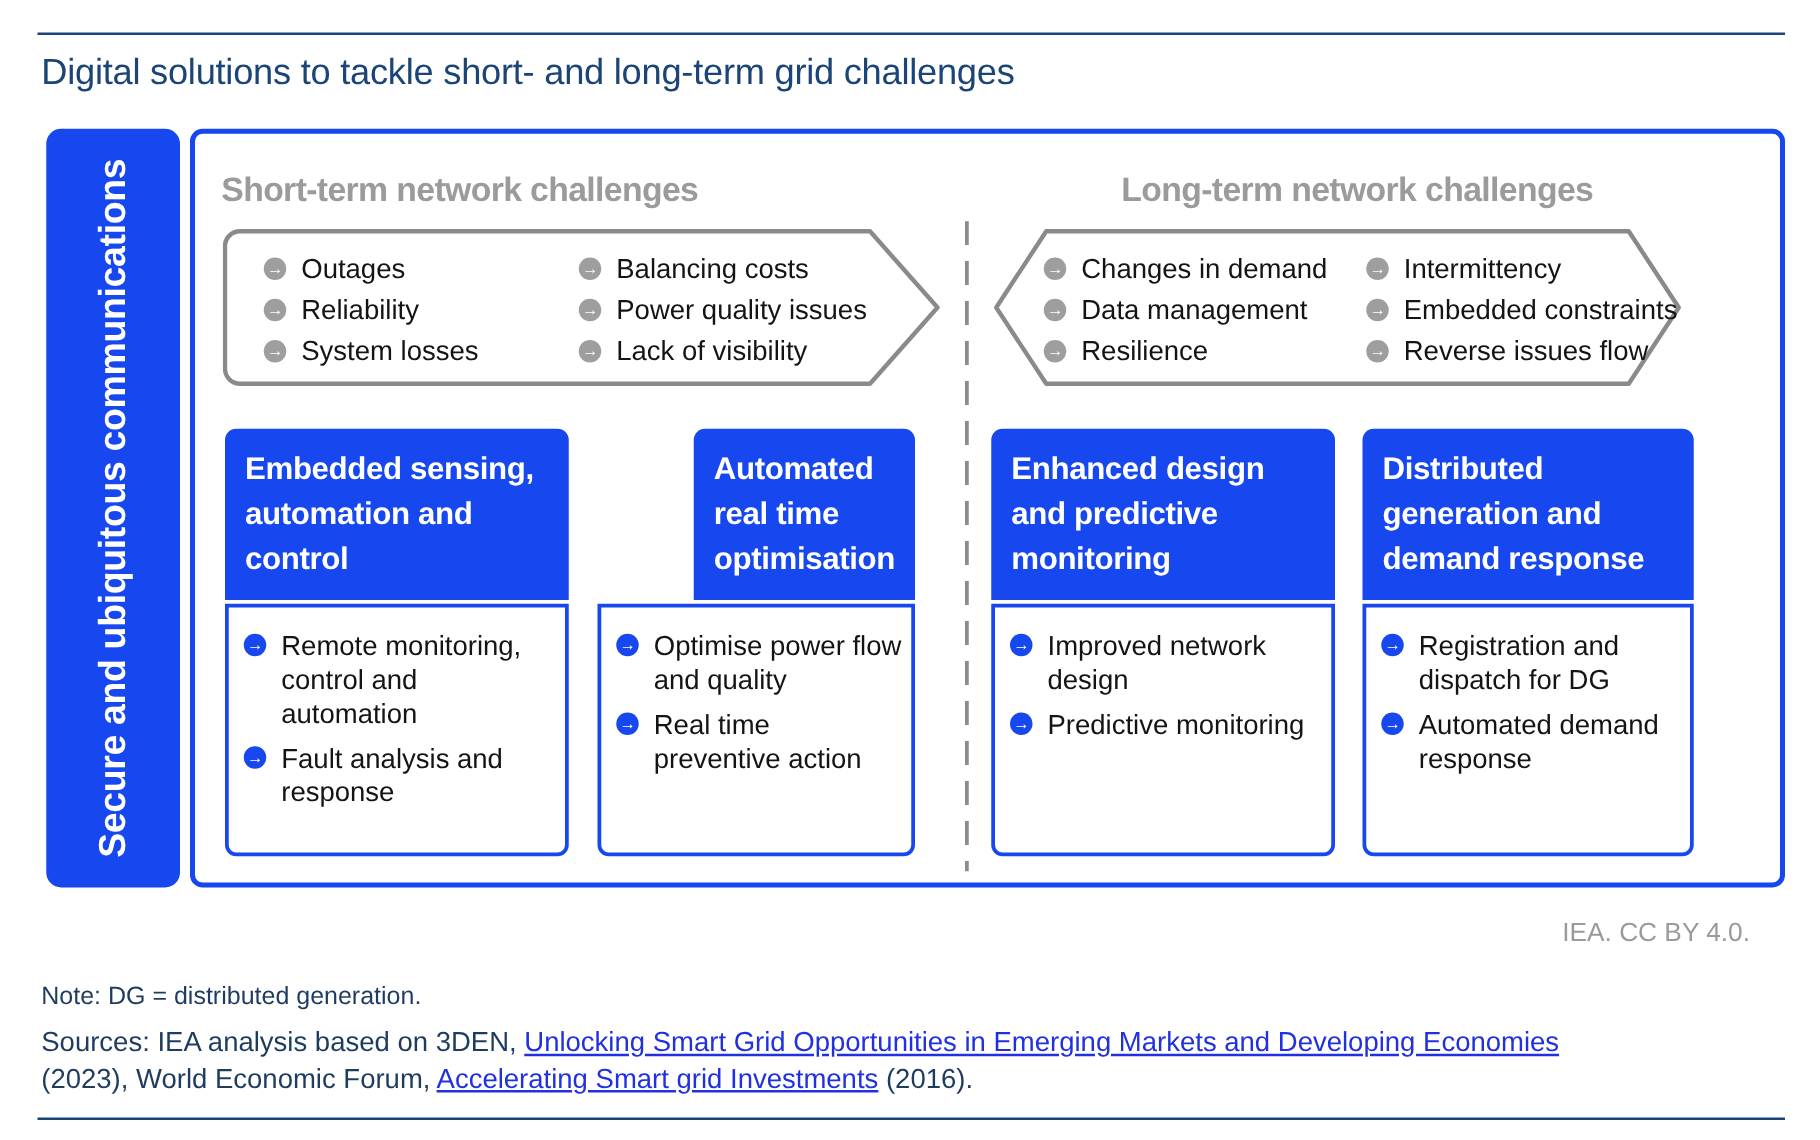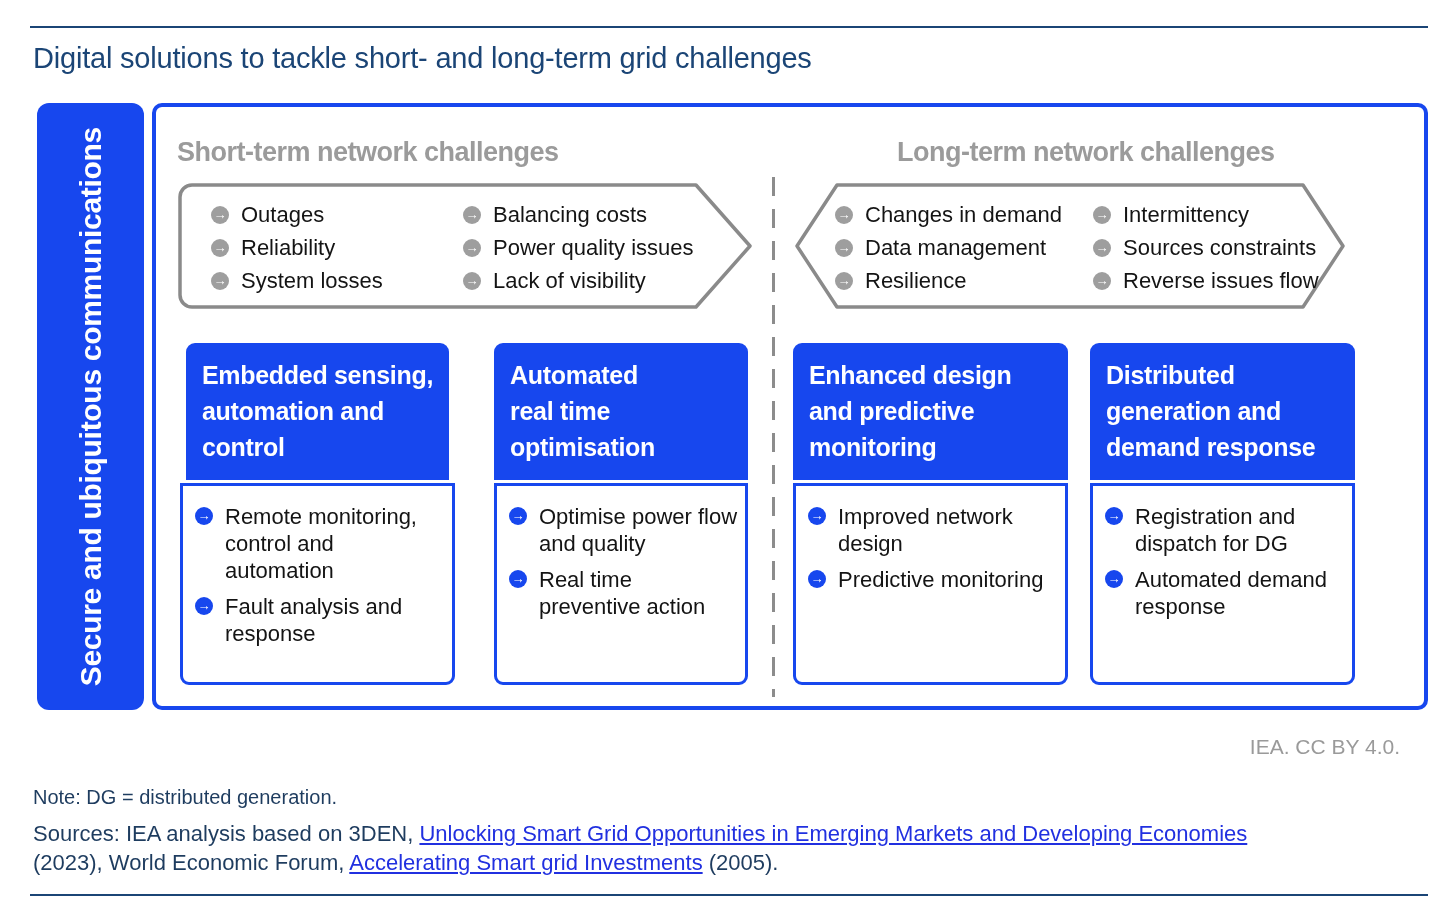--- a/index.html
+++ b/index.html
@@ -76,22 +76,22 @@
   .divider-dashed {
     position: absolute; left: 616px; top: 70px; width: 3px; height: 520px;
     background: repeating-linear-gradient(to bottom,
       #8c8c8c 0 19px, transparent 19px 32px);
   }
   
   .card {
     position: absolute; top: 236px; height: 342px;
     display: flex; flex-direction: column;
   }
-  .card1 { left: 24px;  width: 275px; align-items: center; }
-  .card2 { left: 338px; width: 254px; }
+  .card1 { left: 24px;  width: 275px; }
+  .card2 { left: 322px; width: 254px; align-items: flex-end; }
   .card3 { left: 637px; width: 275px; }
   .card4 { left: 934px; width: 265px; }
   .card-header {
     background: #1747ee; border-radius: 9px 9px 0 0;
     height: 137px; padding: 14px 16px; margin-bottom: 3px;
     color: #ffffff; font-weight: bold; font-size: 25px; line-height: 36px;
     letter-spacing: -0.3px;
   }
   .card-header span { display: block; }
   .card-body {
@@ -192,21 +192,21 @@
               <span>Resilience</span>
             </li>
         </ul>
         <ul class="challenge-col col-b">
           <li>
               <span class="bullet bullet-gray">→</span>
               <span>Intermittency</span>
             </li>
           <li>
               <span class="bullet bullet-gray">→</span>
-              <span>Sources constraints</span>
+              <span>Embedded constraints</span>
             </li>
           <li>
               <span class="bullet bullet-gray">→</span>
               <span>Reverse issues flow</span>
             </li>
         </ul>
       </div>
     </div>
 
     <div class="divider-dashed"></div>
@@ -281,14 +281,14 @@
             <span>Automated demand response</span>
           </div>
       </div>
     </div>
 
   </div>
 </div>
 
 <div class="attribution">IEA. CC BY 4.0.</div>
 <p class="note">Note: DG = distributed generation.</p>
-<p class="sources"><span>Sources: IEA analysis based on 3DEN, </span><a href="#">Unlocking Smart Grid Opportunities in Emerging Markets and Developing Economies</a><span> (2023), World Economic Forum, </span><a href="#">Accelerating Smart grid Investments</a><span> (2005).</span></p>
+<p class="sources"><span>Sources: IEA analysis based on 3DEN, </span><a href="#">Unlocking Smart Grid Opportunities in Emerging Markets and Developing Economies</a><span> (2023), World Economic Forum, </span><a href="#">Accelerating Smart grid Investments</a><span> (2016).</span></p>
 <div class="rule rule-bottom"></div>
 
 </body></html>

